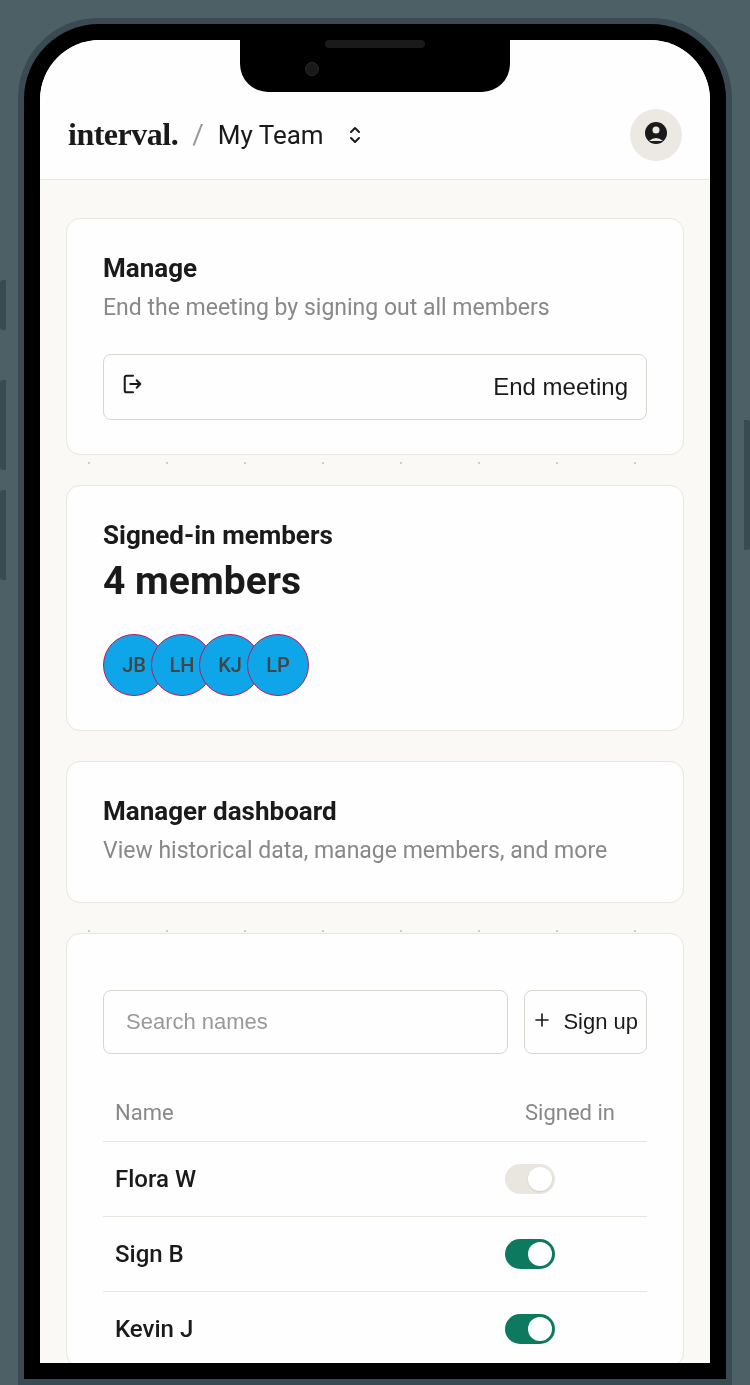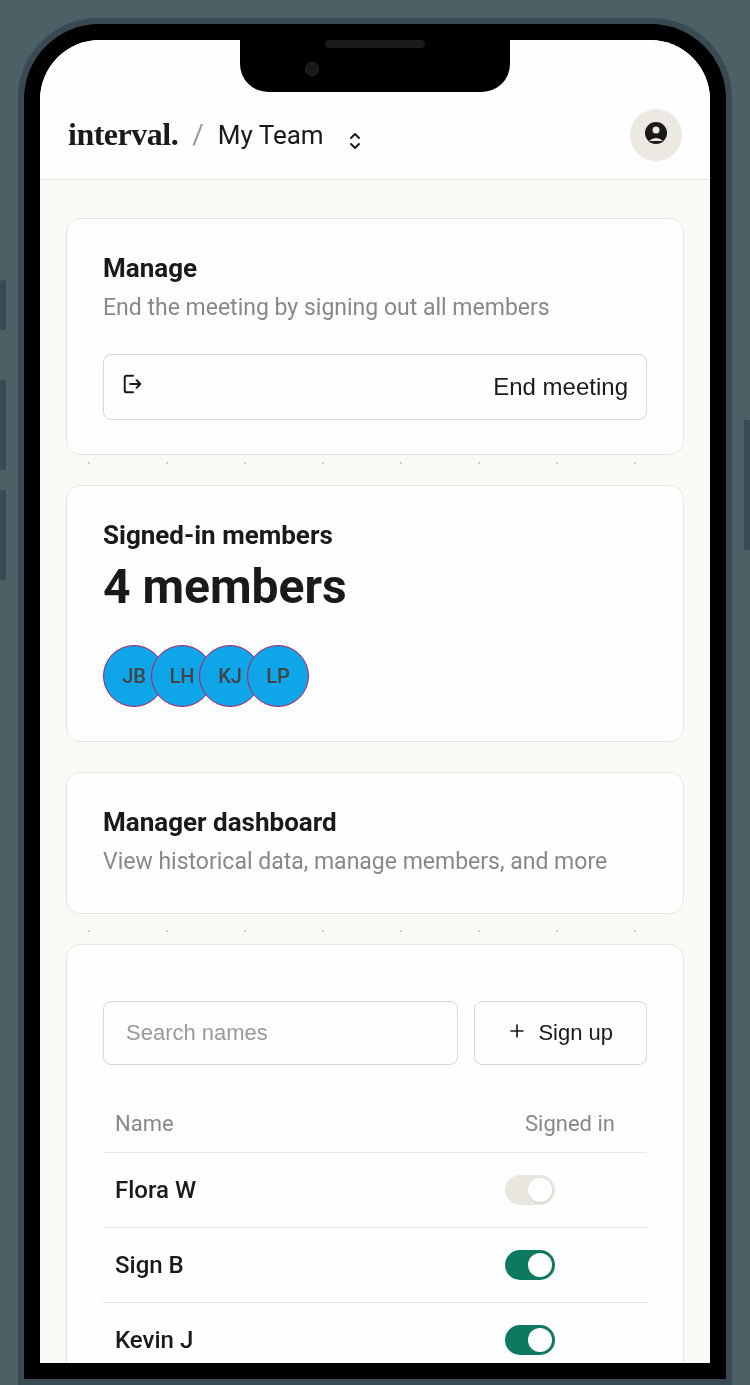--- a/index.html
+++ b/index.html
@@ -99,21 +99,21 @@
       color: #1a1a1a;
       letter-spacing: -0.5px;
     }
     .breadcrumb-sep {
       margin: 0 14px;
       color: #999;
       font-size: 28px;
     }
     .team-selector {
       display: flex;
-      align-items: flex-end;
+      align-items: center;
       font-size: 26px;
       color: #1a1a1a;
       cursor: pointer;
     }
     .updown-icon {
       margin-left: 24px;
       display: flex;
       flex-direction: column;
       gap: 2px;
     }
@@ -170,21 +170,21 @@
       font-size: 24px;
       font-weight: 500;
       color: #1a1a1a;
       display: flex;
       align-items: center;
       justify-content: space-between;
       gap: 14px;
       cursor: pointer;
     }
     .members-count {
-      font-size: 48px;
+      font-size: 39px;
       font-weight: 700;
       color: #1a1a1a;
       margin-top: 8px;
       margin-bottom: 30px;
     }
     .avatar-group {
       display: flex;
     }
     .avatar {
       width: 62px;
@@ -223,21 +223,21 @@
       border: 1px solid #d8d6cf;
       border-radius: 8px;
       font-size: 22px;
       background: #fefefe;
       color: #000000;
     }
     .search-input::placeholder {
       color: #999;
     }
     .signup-btn {
-      padding: 18px 33px;
+      padding: 18px 8px;
       border: 1px solid #d8d6cf;
       border-radius: 8px;
       background: #fefefe;
       font-size: 22px;
       font-weight: 500;
       color: #1a1a1a;
       display: flex;
       align-items: center;
       gap: 12px;
       cursor: pointer;

